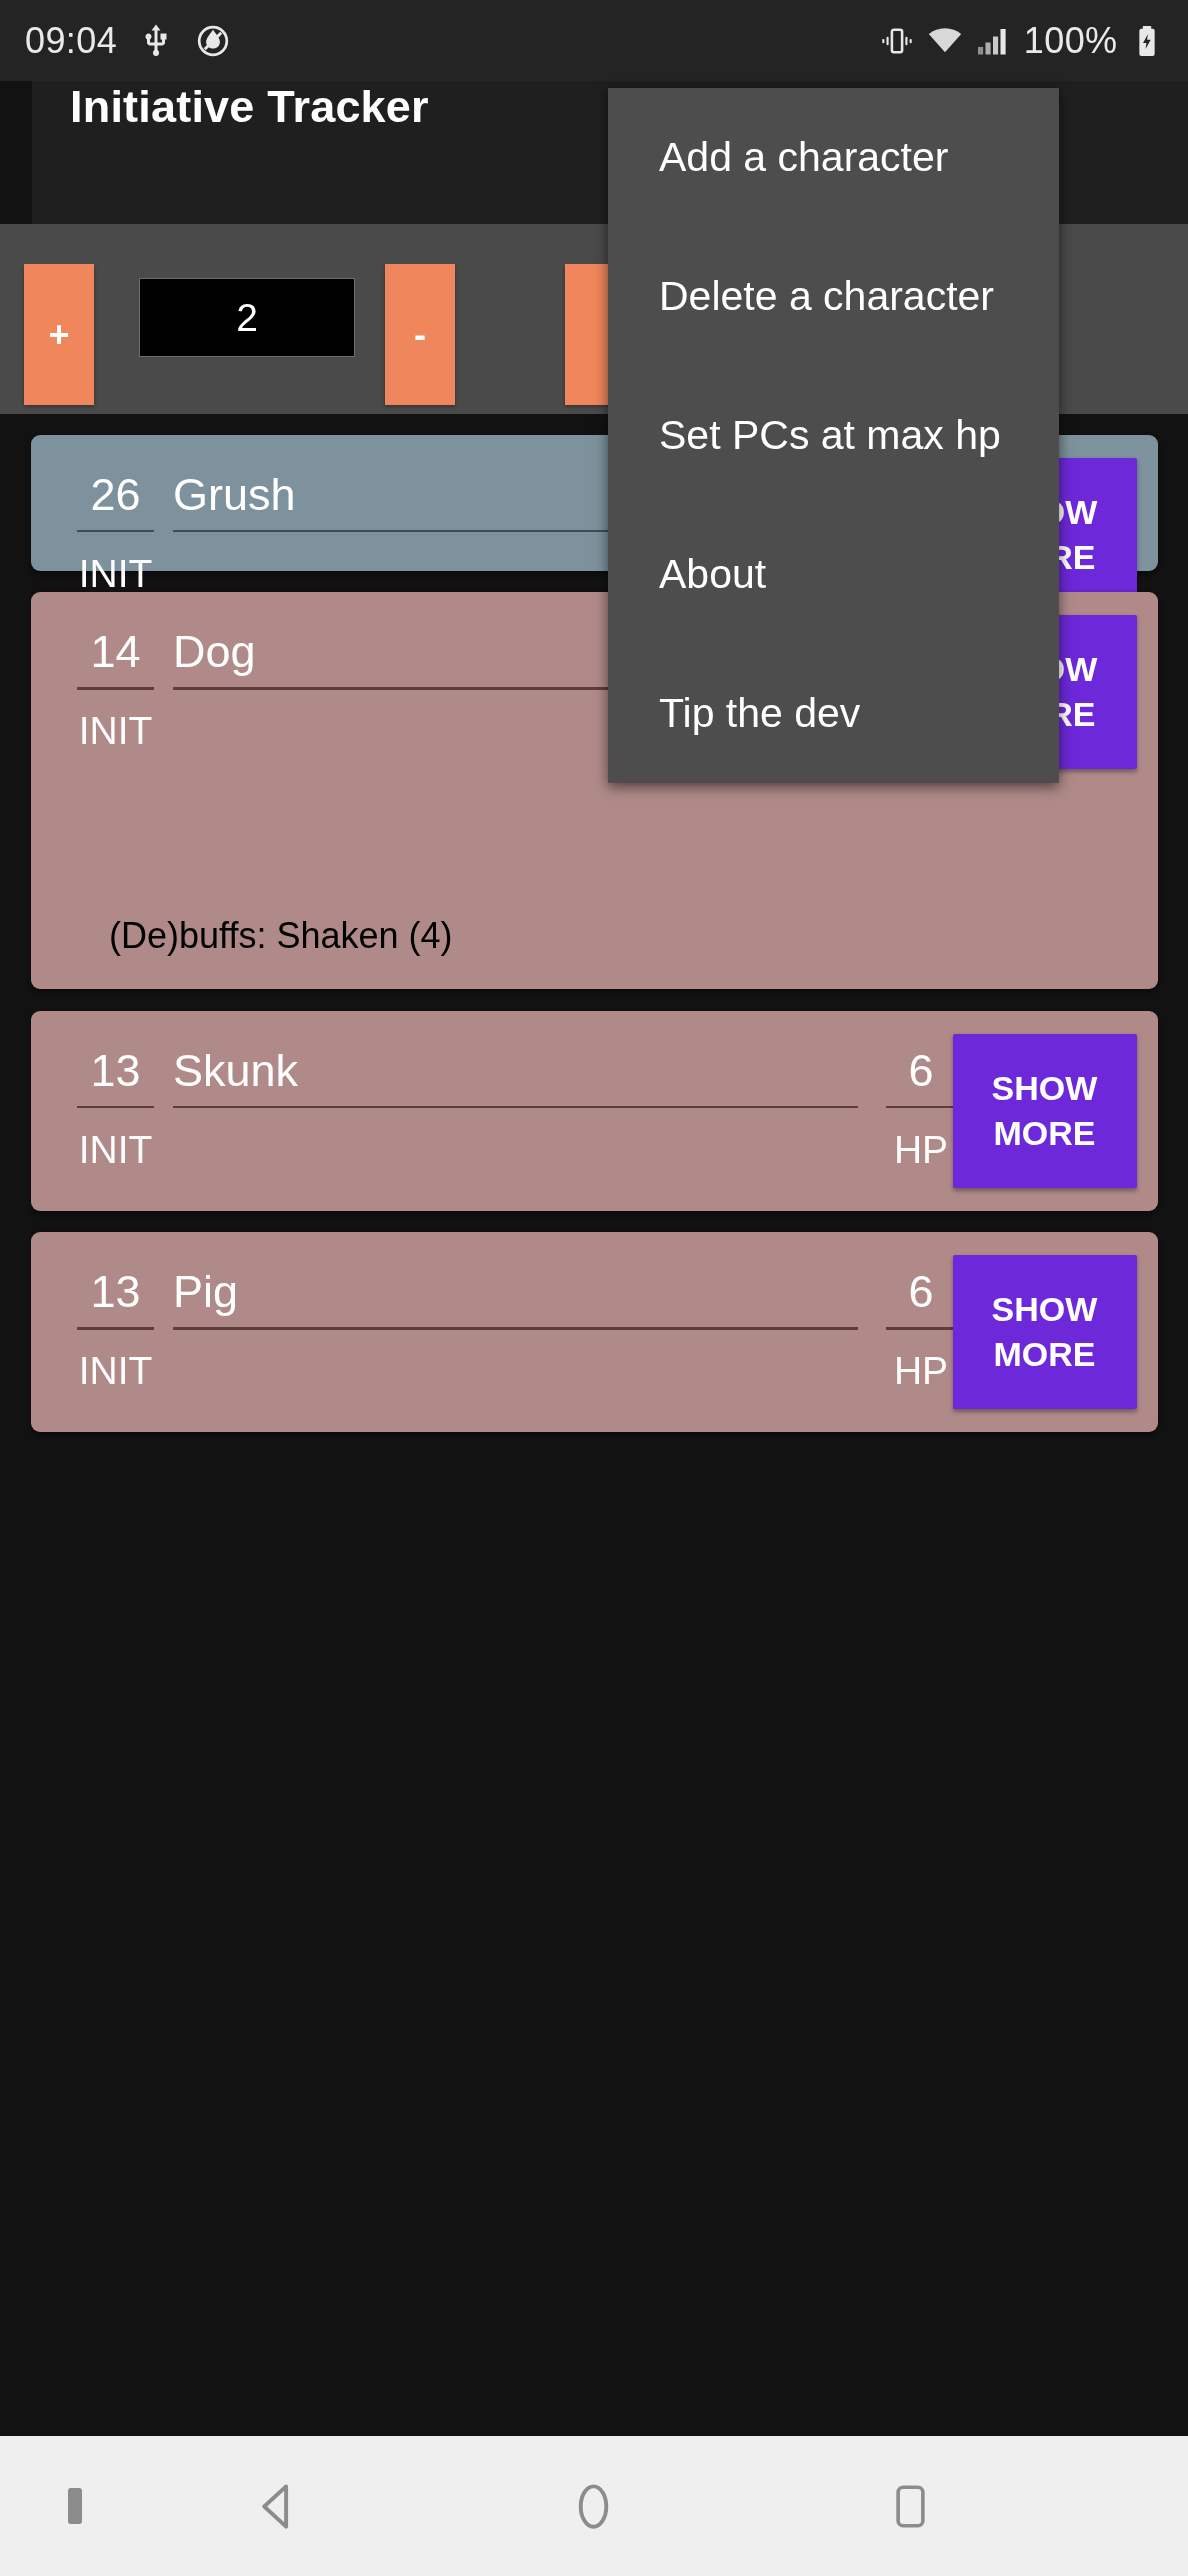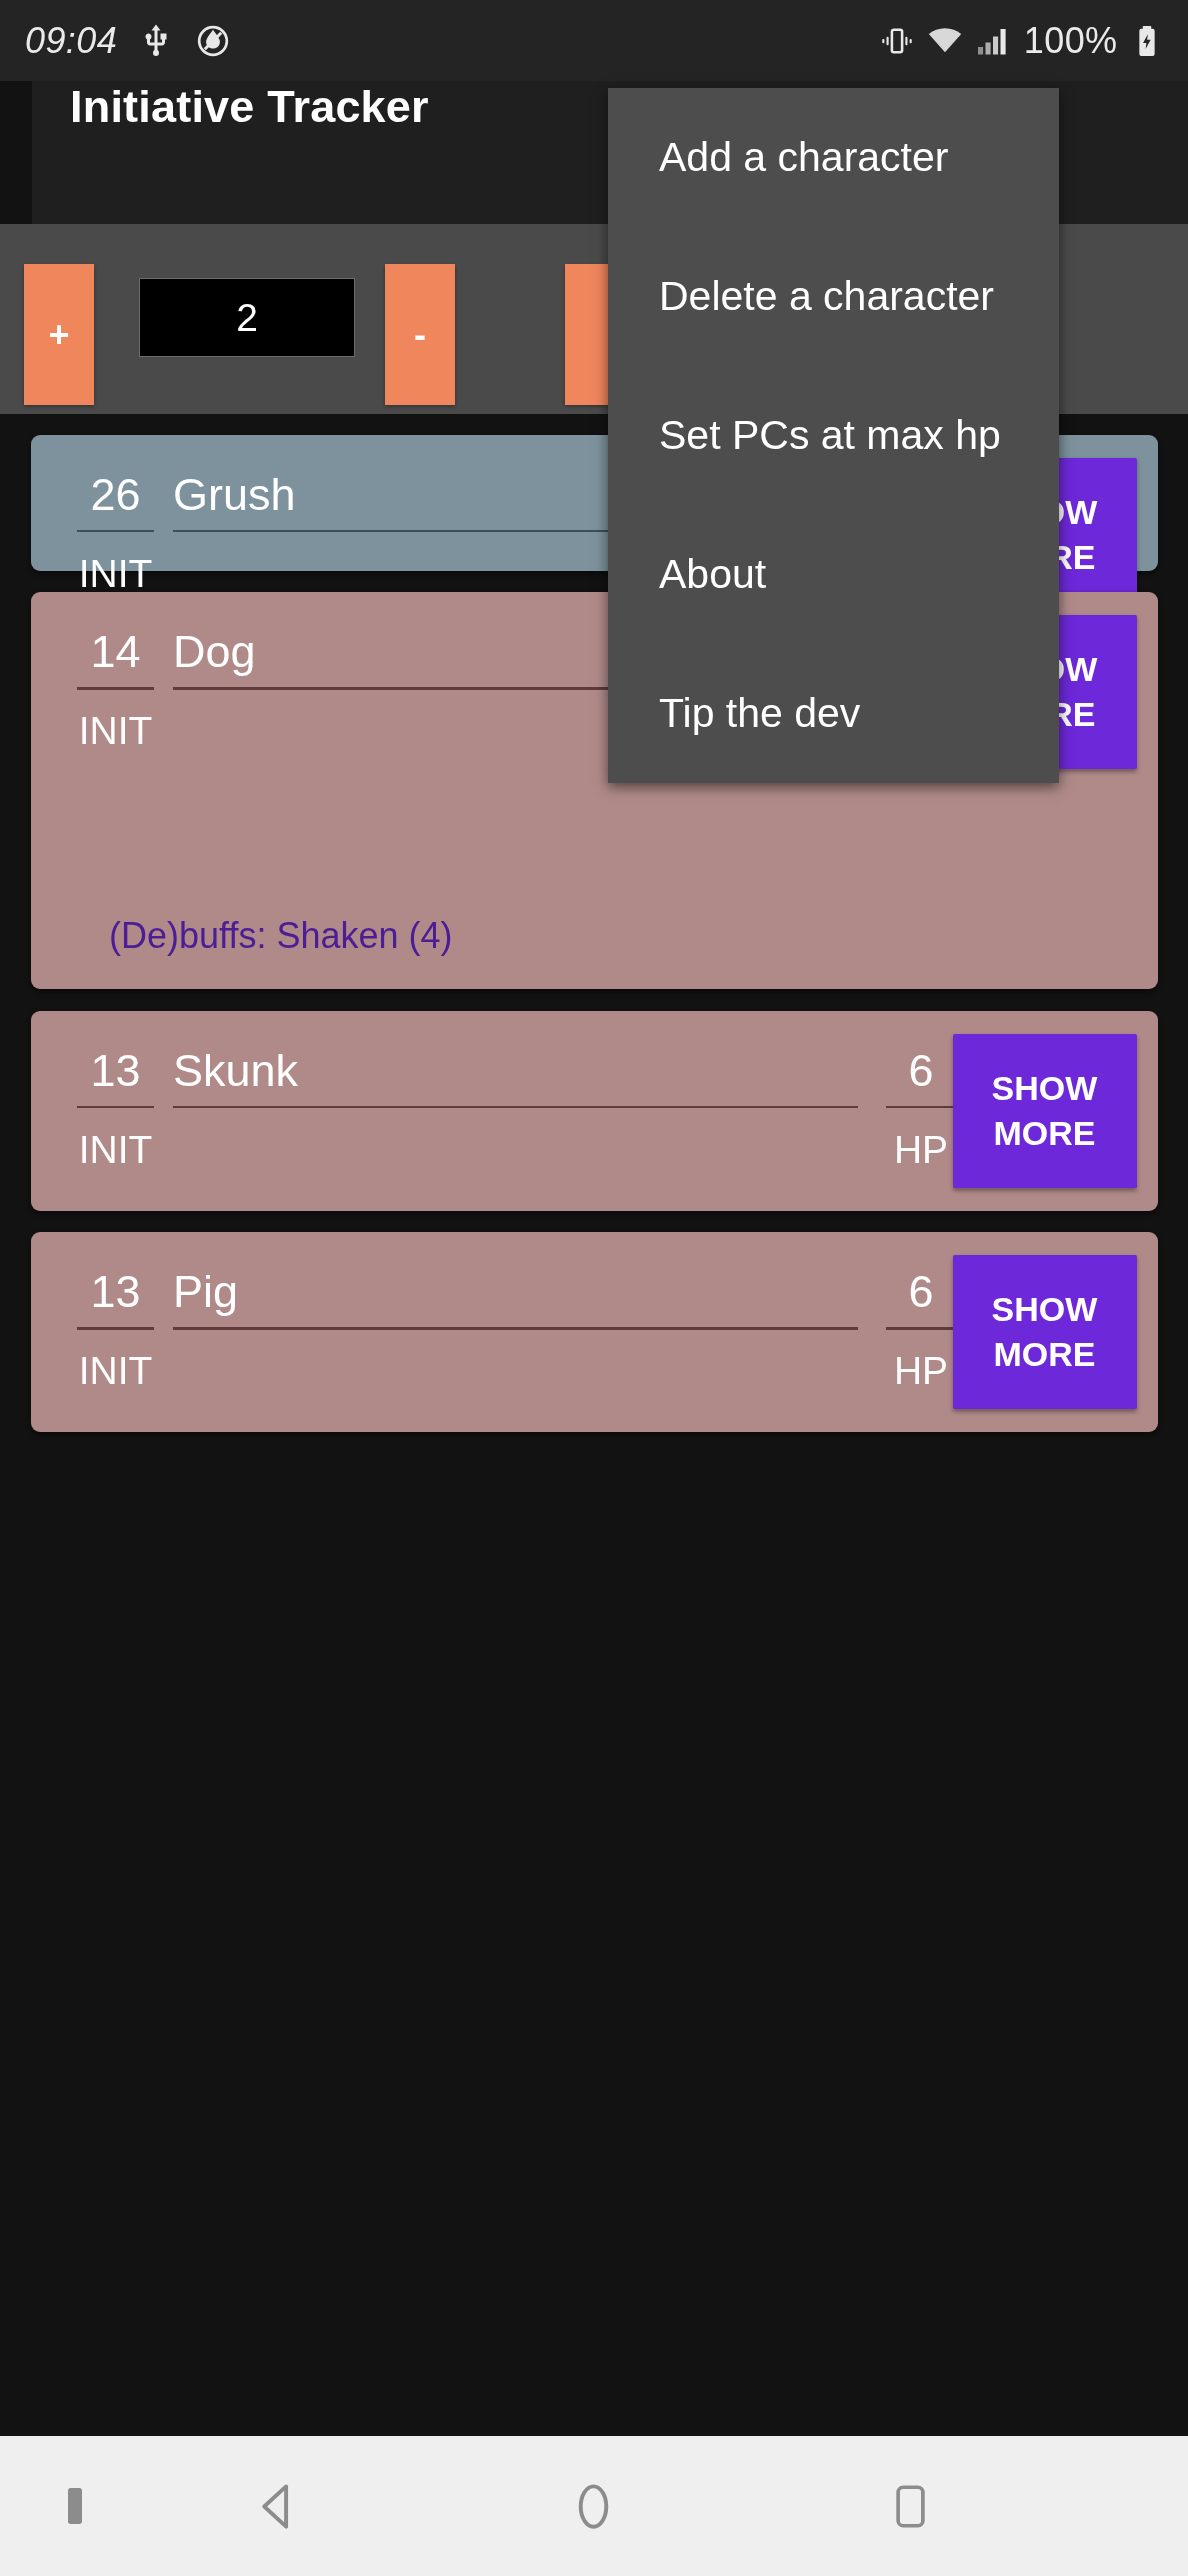--- a/index.html
+++ b/index.html
@@ -10,21 +10,21 @@
     overflow:hidden;
   }
   #phone { position:relative; width:1189px; height:2576px; background:#121212; }
 
   
   .statusbar {
     position:absolute; top:0; left:0; width:1189px; height:81px;
     background:#242424; display:flex; align-items:center;
     padding:0 25px; color:#e8e8e8;
   }
-  .sb-left { display:flex; align-items:center; gap:21px;font-style:italic; }
+  .sb-left { display:flex; align-items:center; gap:21px; }
   .sb-time { font-size:36px; letter-spacing:0.4px; color:#eaeaea; }
   .sb-right { margin-left:auto; display:flex; align-items:center; gap:12.5px; }
   .sb-batt-txt { font-size:36px; color:#eaeaea; letter-spacing:0.4px; }
   .ic { display:inline-block; line-height:0; }
 
   
   .appbar {
     position:absolute; top:81px; left:0; width:1189px; height:143px;
     background:#1f1f1f; display:flex; align-items:flex-start; padding:0 38px;margin-left:32px;
   }
@@ -77,21 +77,21 @@
 
   .show-more {
     position:absolute; right:21.5px; top:23px; width:184px; height:154px;
     background:#6d28d9; border-radius:1.8px;
     display:flex; flex-direction:column; align-items:center; justify-content:center;
     color:#ffffff; font-size:34px; font-weight:bold; line-height:45px;
     box-shadow:0 2.7px 4.5px rgba(0,0,0,0.35); text-align:center;
   }
   .buffs {
     position:absolute; left:70px; bottom:32px;
-    font-size:36px; color:#4c1d95;
+    font-size:36px; color:#000000;
   }
 
   
   .menu {
     position:absolute; left:608px; top:88px; width:451px; height:695px;
     background:#4d4d4d; box-shadow:0 3.6px 12.5px rgba(0,0,0,0.55); z-index:50;
   }
   .menu-item {
     height:139px; display:flex; align-items:center;
     padding-left:51px; color:#ffffff; font-size:41px;

